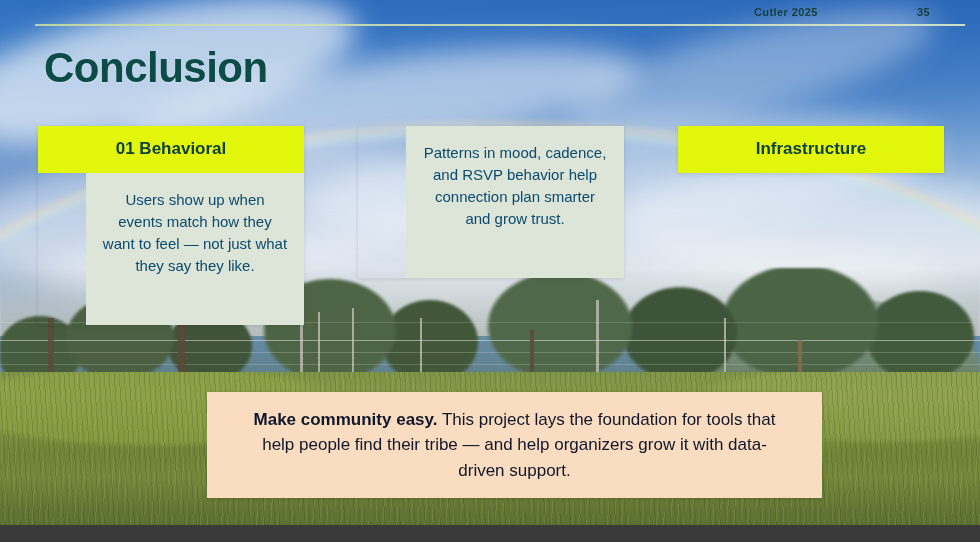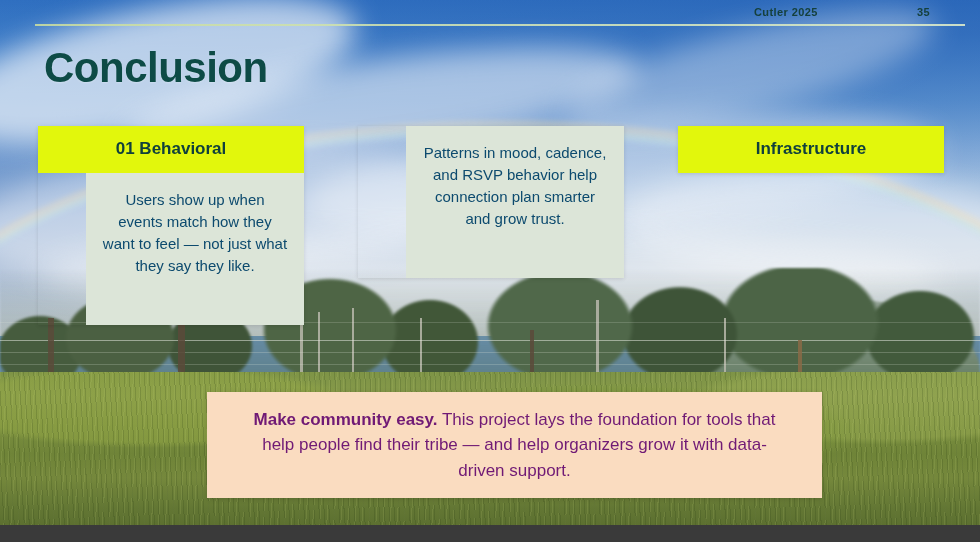--- a/index.html
+++ b/index.html
@@ -191,21 +191,21 @@
   .callout {
     position: absolute; left: 207px; top: 392px; width: 615px; height: 106px;
     background: #fadcc0;
     box-shadow: 0 1px 5px rgba(0,0,0,0.16);
     display: flex; align-items: center; justify-content: center;
     box-sizing: border-box;
     padding: 10px 26px;
   }
   .callout p {
     margin: 16px; text-align: center;
-    color: #701a75; font-size: 17px; line-height: 1.48;
+    color: #0f172a; font-size: 17px; line-height: 1.48;
   }
   .callout b { font-weight: 700; }
 </style>
 </head>
 <body>
 
 <div class="slide">
 
   <div class="photo">
     <div class="sky"></div>

